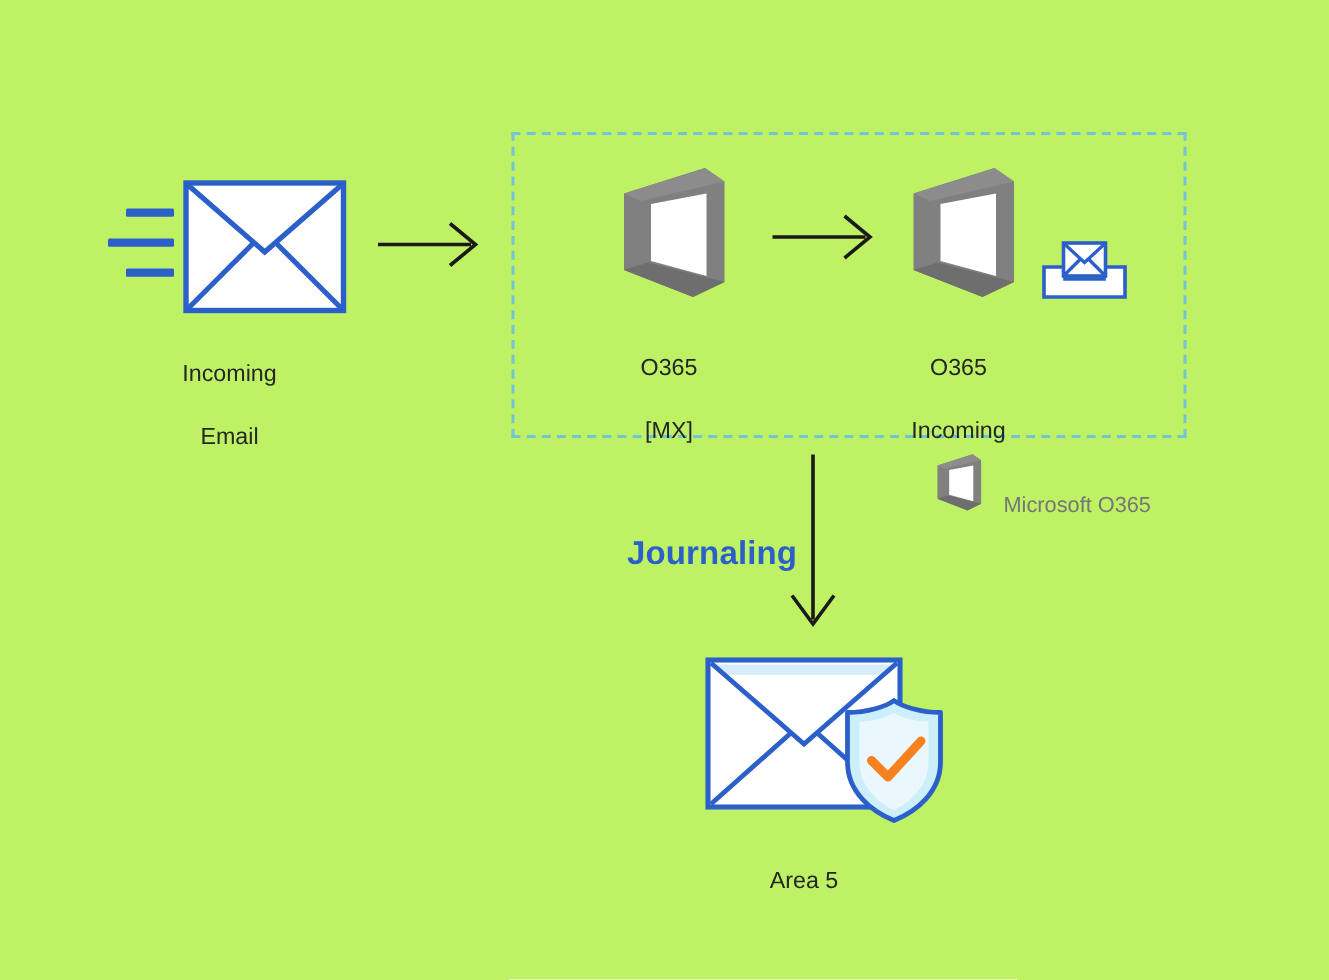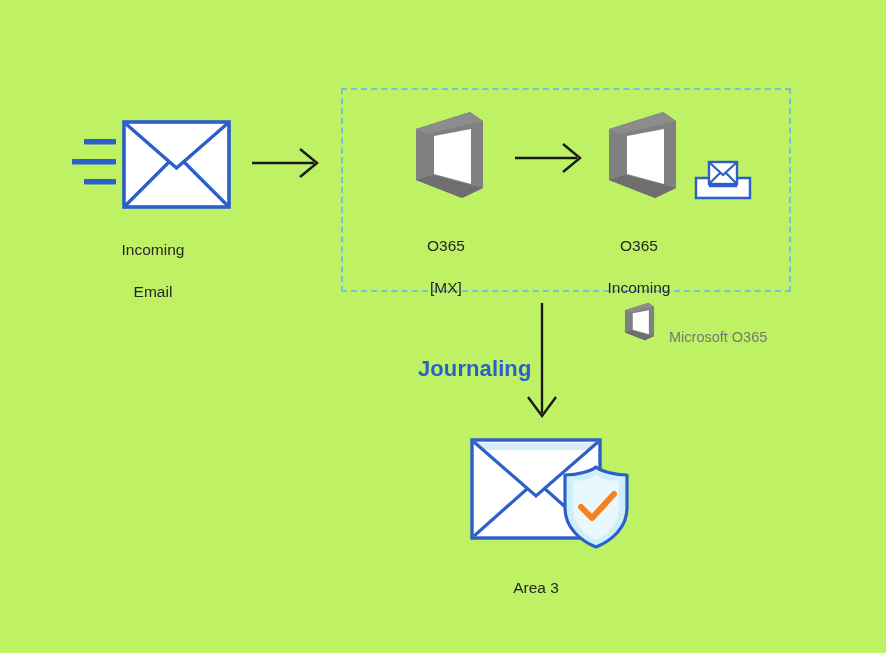--- a/index.html
+++ b/index.html
@@ -167,17 +167,17 @@
       <line x1="130" y1="100" x2="76" y2="52" stroke="#2b5fc9" stroke-width="3.2"></line>
 
       <path d="M 97,39 C 110,39 123,35 128,31 C 133,35 146,39 159,39
                L 159,72 C 159,92 143,105 128,111 C 113,105 97,92 97,72 Z" fill="#cdeefb" stroke="#2b5fc9" stroke-width="3.2" stroke-linejoin="round"></path>
       <path d="M 105,45 C 115,45 124,42 128,39 C 132,42 141,45 151,45
                L 151,72 C 151,88 139,99 128,104 C 117,99 105,88 105,72 Z" fill="#eaf8fe"></path>
 
       <polyline points="113,71 124,82 146,58" fill="none" stroke="#f5821f" stroke-width="6" stroke-linecap="round" stroke-linejoin="round"></polyline>
     </svg>
     <div class="caption" style="left:-22px; top:120px; width:180px;">
-      <span class="caption-line">Area 3</span>
+      <span class="caption-line">Area 5</span>
     </div>
   </div>
 
 </div>
 
 </body></html>

